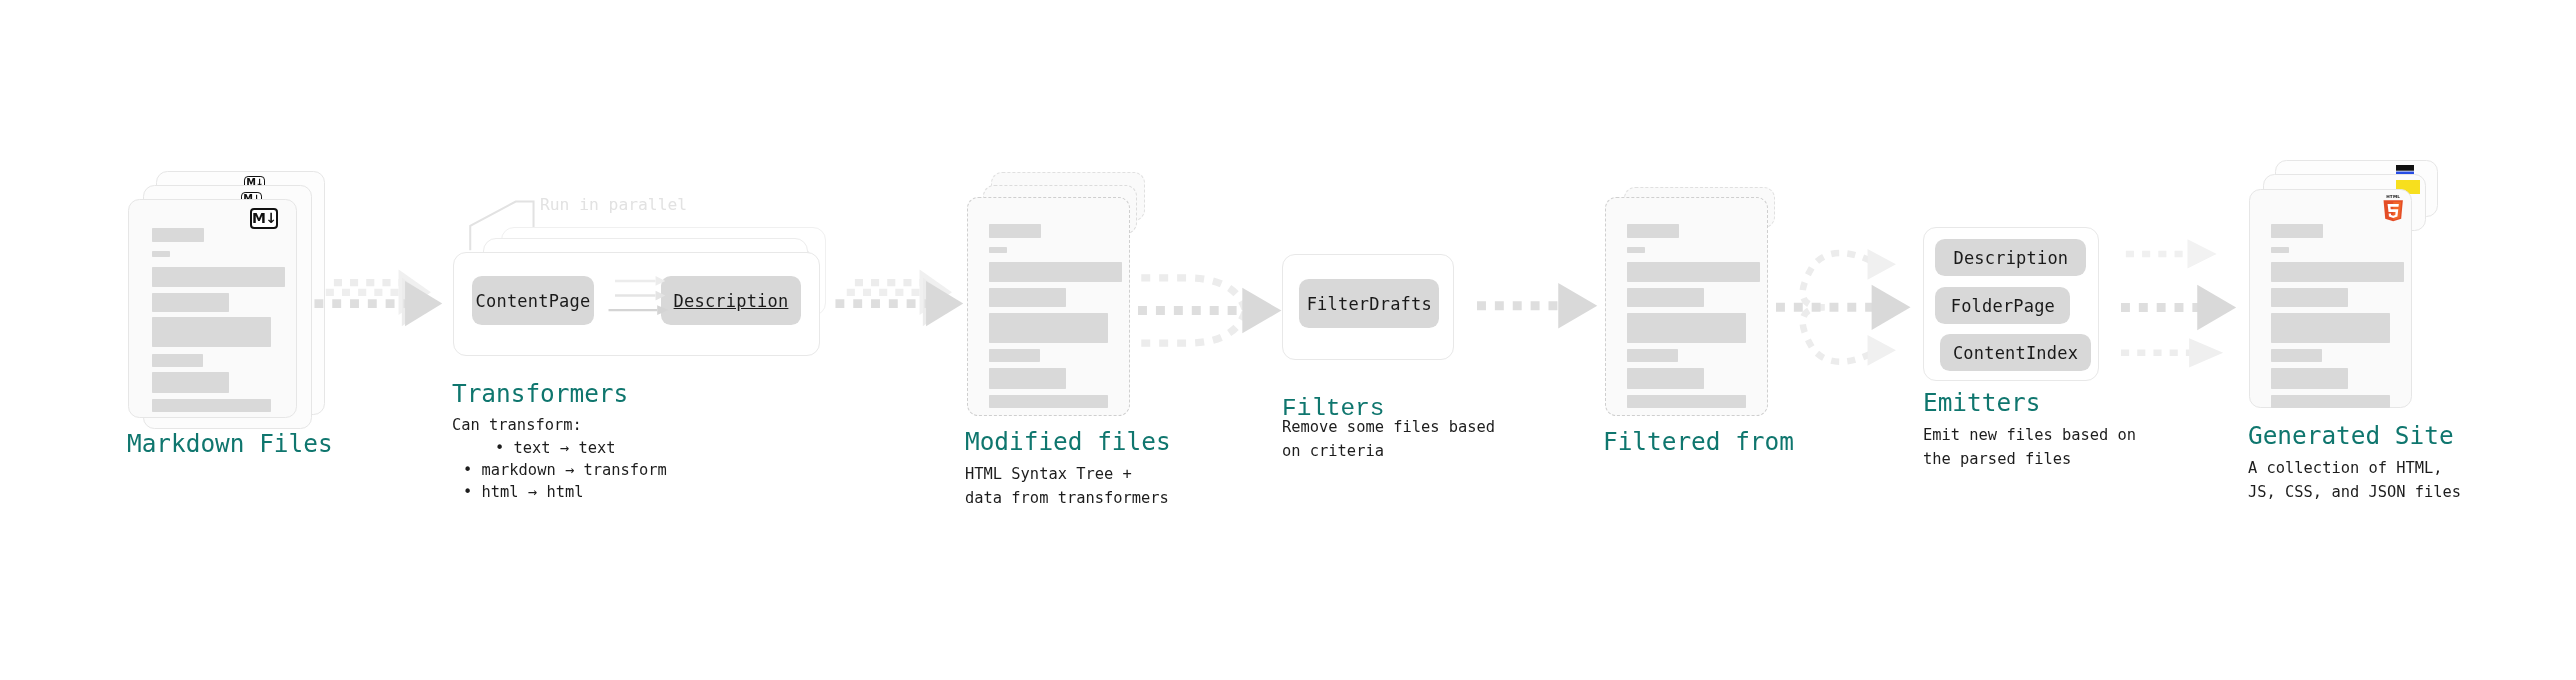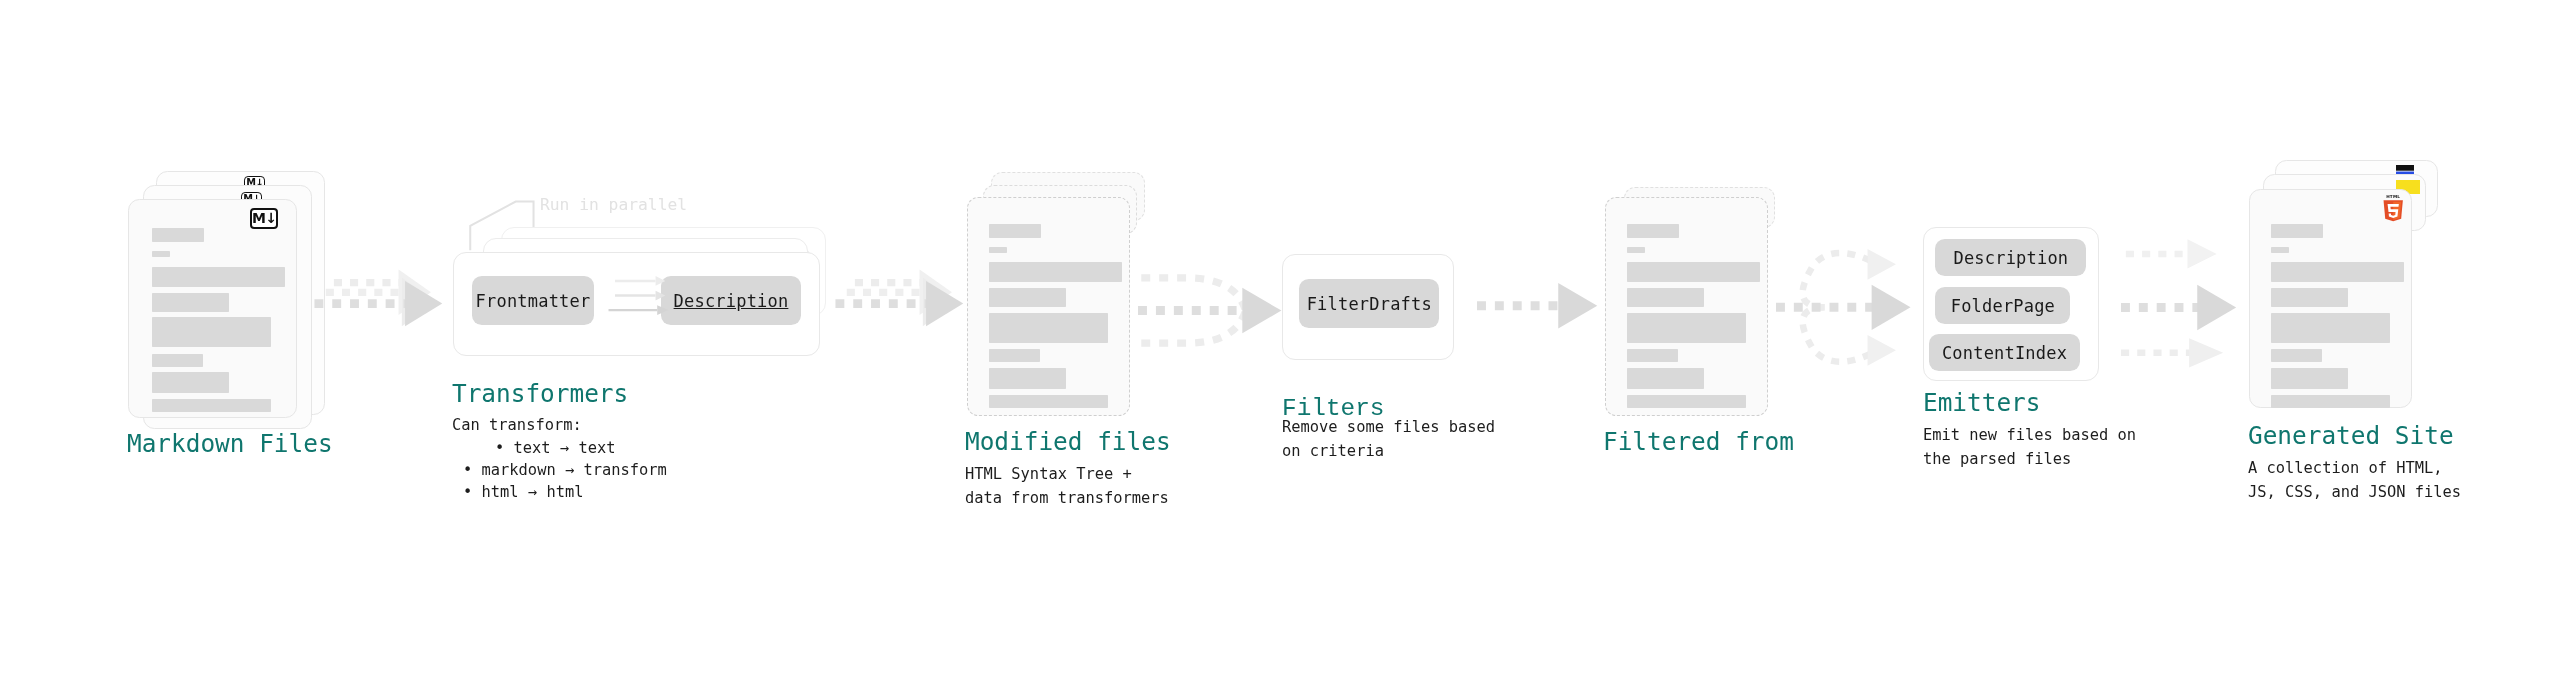--- a/index.html
+++ b/index.html
@@ -152,21 +152,21 @@
     <div class="groupbox" style="left:501px; top:227px; width:325px; height:89px; border-color:#f0f0f0;">
       <div class="pill faint2" style="left:49px; top:19.5px; width:106px; height:42px;"></div>
       <div class="pill faint2" style="left:203px; top:19.5px; width:106px; height:42px;"></div>
     </div>
     <div class="groupbox" style="left:483px; top:238px; width:325px; height:89px; border-color:#ececec;">
       <div class="pill faint1" style="left:37px; top:19.5px; width:106px; height:42px;"></div>
       <div class="pill faint1" style="left:195px; top:19.5px; width:106px; height:42px;"></div>
     </div>
 
     <div class="groupbox" style="left:453px; top:252px; width:367px; height:104px;">
-      <div class="pill" style="left:18px; top:23px; width:122px; height:49px;">Frontmatter</div>
+      <div class="pill" style="left:18px; top:23px; width:122px; height:49px;">ContentPage</div>
       <div class="pill" style="left:207px; top:23px; width:140px; height:49px;text-decoration:underline;">Description</div>
     </div>
 
     <svg class="abs" style="left:615px; top:276px;" width="73" height="65" viewBox="0 0 90 80">
       <g fill="none">
         <line x1="0" y1="6" x2="50" y2="6" stroke="#ececec" stroke-width="3"></line>
         <polygon points="50,0 62,6 50,12" fill="#ececec"></polygon>
         <line x1="0" y1="24" x2="50" y2="24" stroke="#e4e4e4" stroke-width="3"></line>
         <polygon points="50,18 62,24 50,30" fill="#e4e4e4"></polygon>
         <line x1="-8" y1="42" x2="52" y2="42" stroke="#d4d4d4" stroke-width="3"></line>
@@ -260,21 +260,21 @@
     <path d="M60 78 Q14 78 46 130 Q70 158 120 134" stroke="#ececec" stroke-width="8" stroke-dasharray="10 10" fill="none"></path>
     <polygon points="113,112 148,131 113,150" fill="#f0f0f0"></polygon>
     <line x1="0" y1="78" x2="126" y2="78" stroke="#dedede" stroke-width="11" stroke-dasharray="11 11"></line>
     <polygon points="118,50 166,78 118,106" fill="#d9d9d9"></polygon>
   </svg>
 
   <div>
     <div class="groupbox" style="left:1923px; top:227px; width:176px; height:154px;">
       <div class="pill" style="left:11.4px; top:11.4px; width:151px; height:37px;">Description</div>
       <div class="pill" style="left:11.4px; top:59px; width:135px; height:37px;">FolderPage</div>
-      <div class="pill" style="left:5px; top:106px; width:151px; height:37px;">ContentIndex</div>
+      <div class="pill" style="left:16px; top:106px; width:151px; height:37px;">ContentIndex</div>
     </div>
     <div class="title" style="left:1923px; top:388px;">Emitters</div>
     <div class="caption" style="left:1923px; top:424px;">Emit new files based on
 the parsed files</div>
   </div>
 
   <svg class="abs" style="left:2121px; top:236px;" width="146" height="138" viewBox="0 0 180 170">
     <line x1="6" y1="22" x2="88" y2="22" stroke="#f0f0f0" stroke-width="8" stroke-dasharray="10 10"></line>
     <polygon points="82,4 118,22 82,40" fill="#f2f2f2"></polygon>
     <line x1="0" y1="88" x2="100" y2="88" stroke="#dedede" stroke-width="11" stroke-dasharray="11 11"></line>

